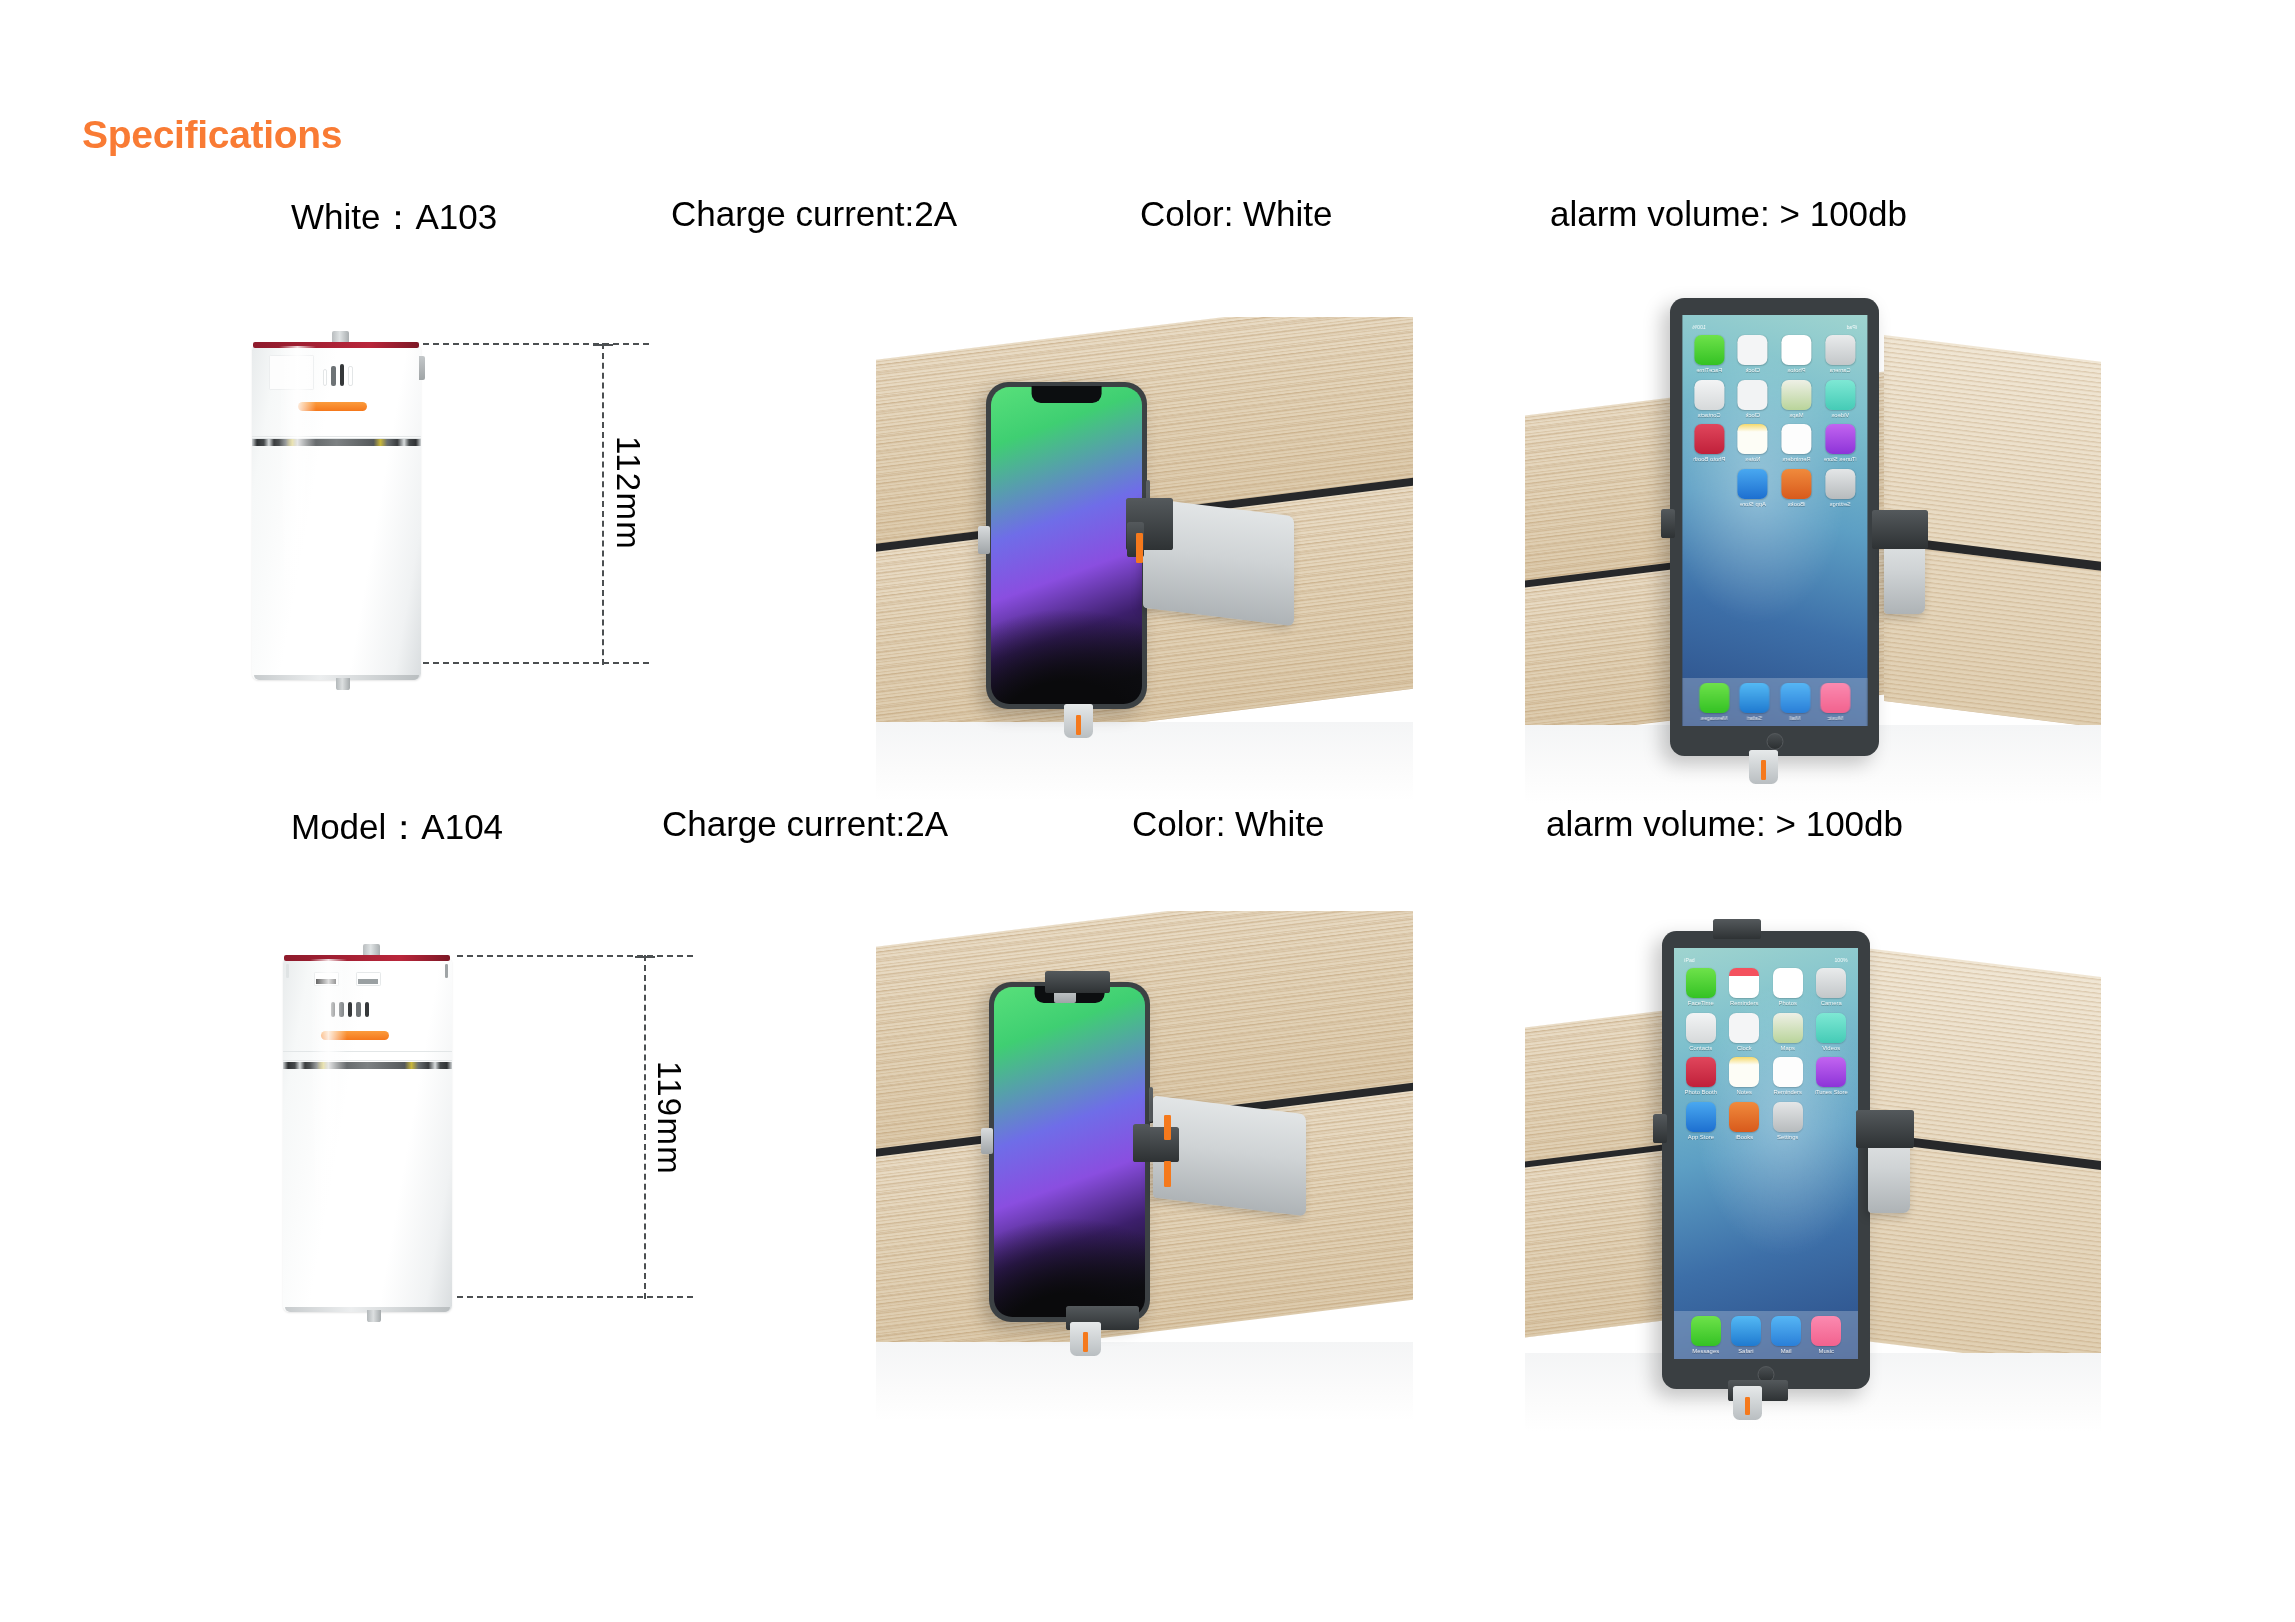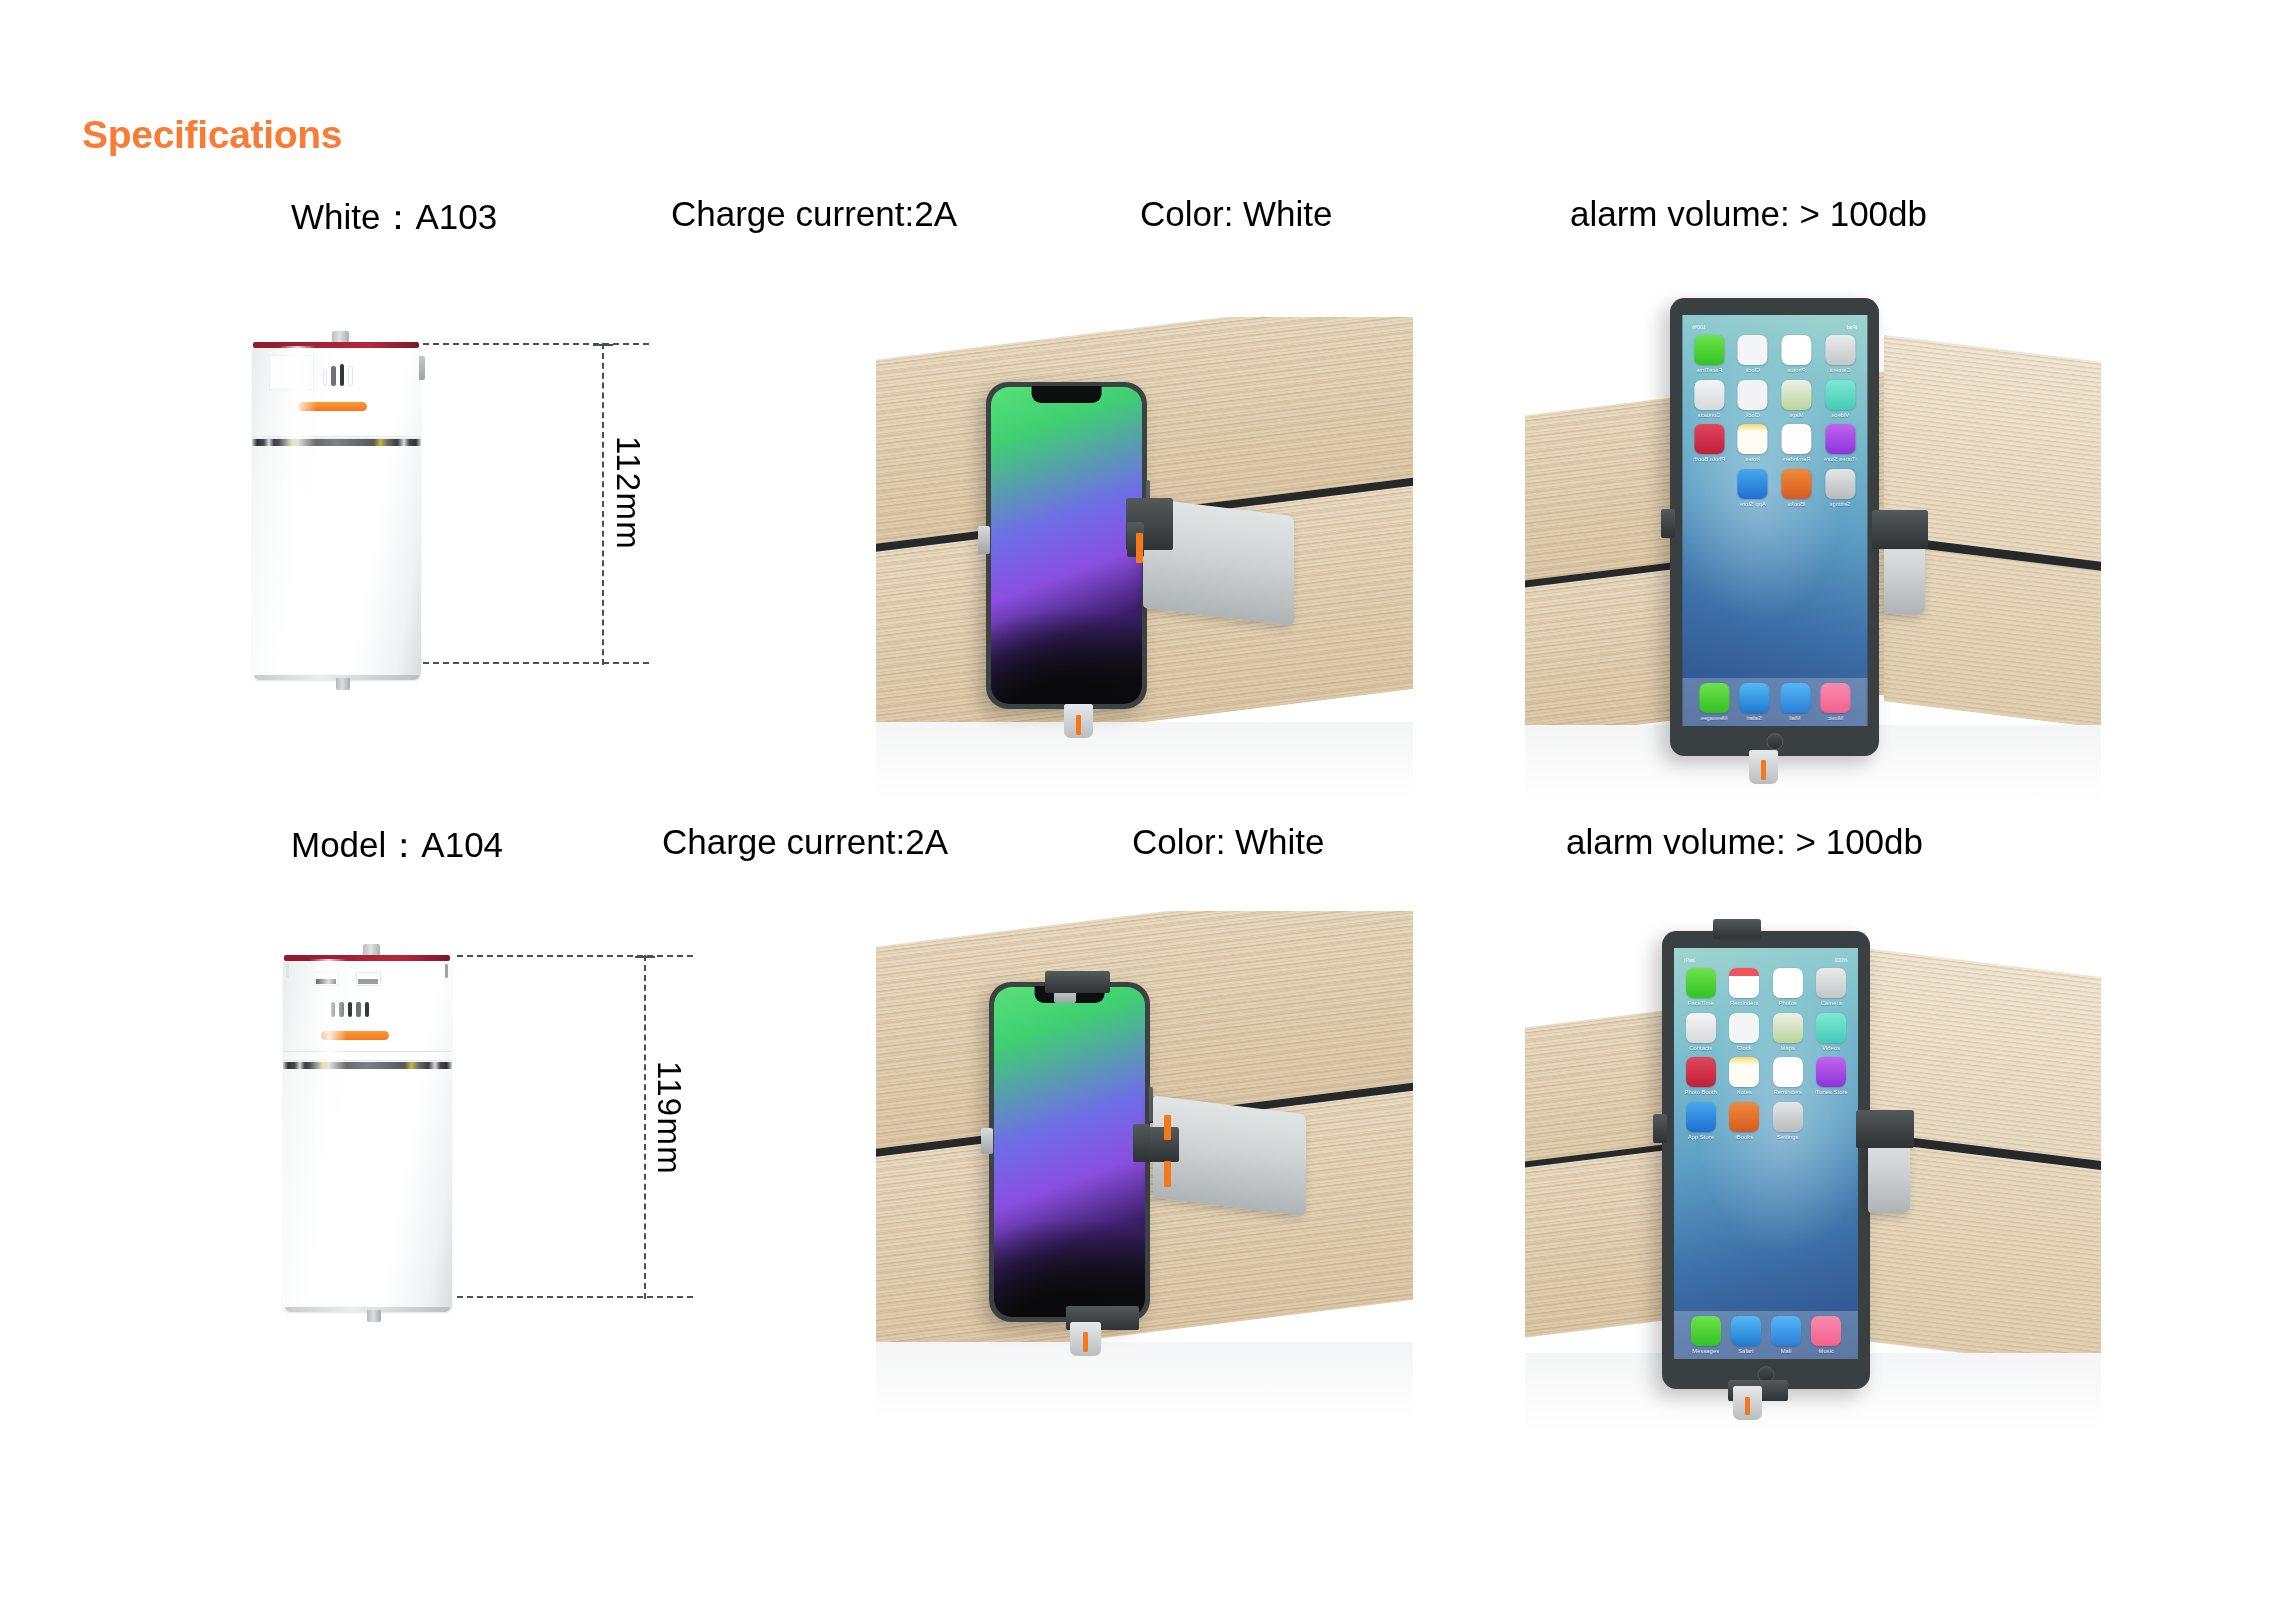--- a/index.html
+++ b/index.html
@@ -28,33 +28,33 @@
   }
 
   
   .spec-row {
     position: absolute;
     left: 0;
     width: 2295px;
     height: 46px;
   }
   .spec-row.row1 { top: 194px; }
-  .spec-row.row2 { top: 822px; }
+  .spec-row.row2 { top: 804px; }
 
   .spec-item {
     position: absolute;
     font-size: 35px;
     color: #000000;
     white-space: nowrap;
     font-family: "Liberation Sans", sans-serif;
   }
   .spec-model   { left: 291px; }
   .spec-current { left: 671px; }
   .spec-color   { left: 1140px; }
-  .spec-alarm   { left: 1550px; margin-left: 20px; }
+  .spec-alarm   { left: 1550px; }
 
   .row2 .spec-model   { left: 291px; }
   .row2 .spec-current { left: 662px; }
   .row2 .spec-color   { left: 1132px; }
   .row2 .spec-alarm   { left: 1546px; }
 
   
   .device-block {
     position: absolute;
   }

